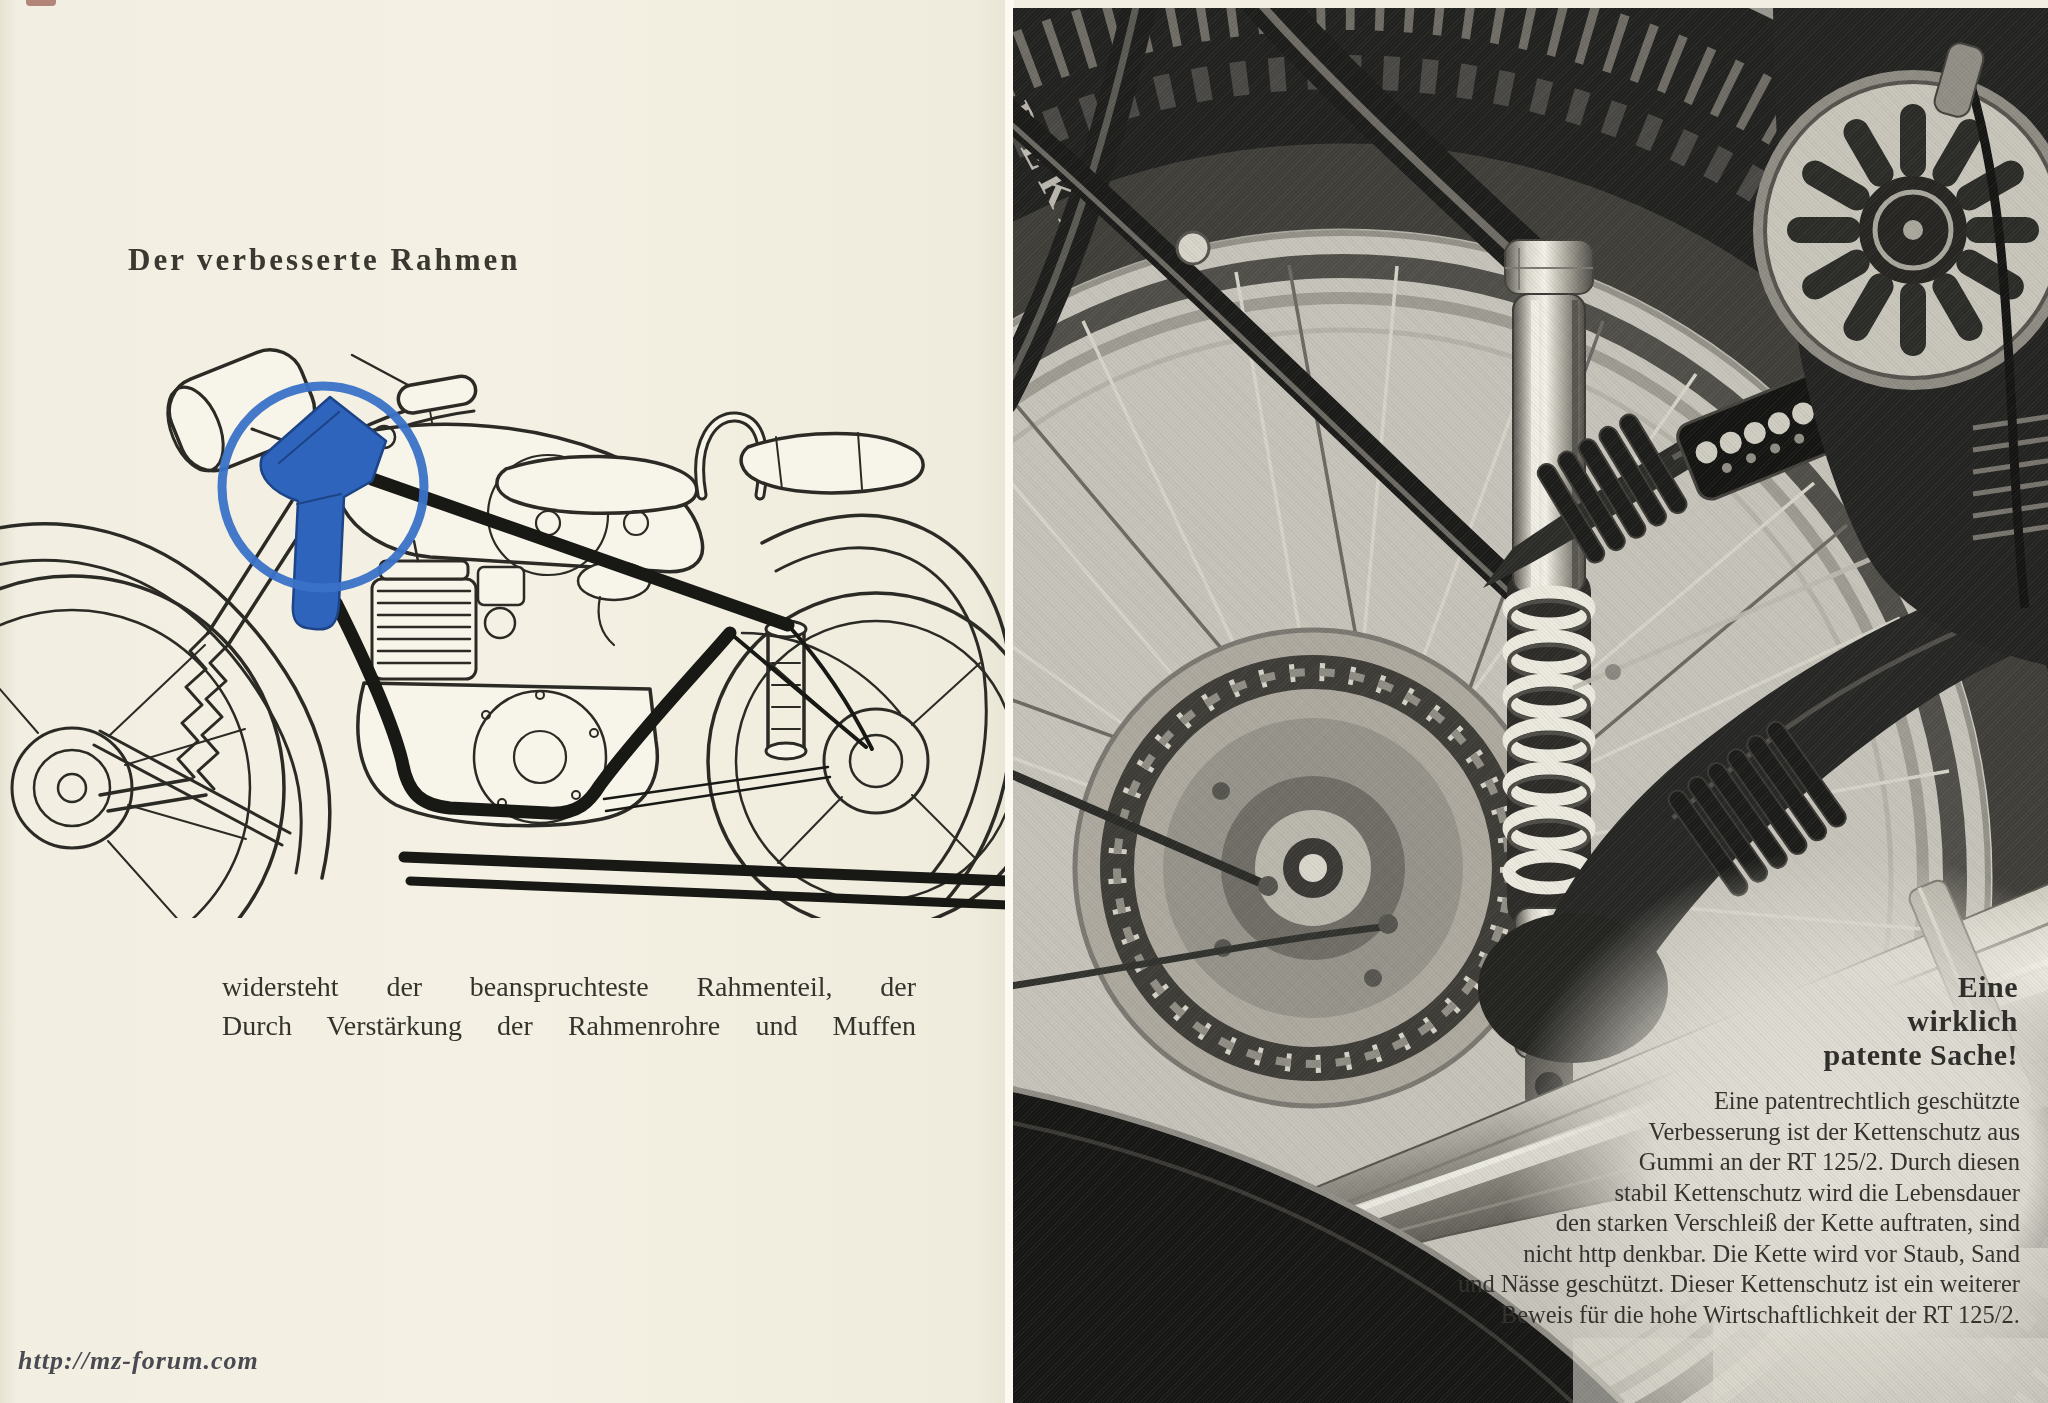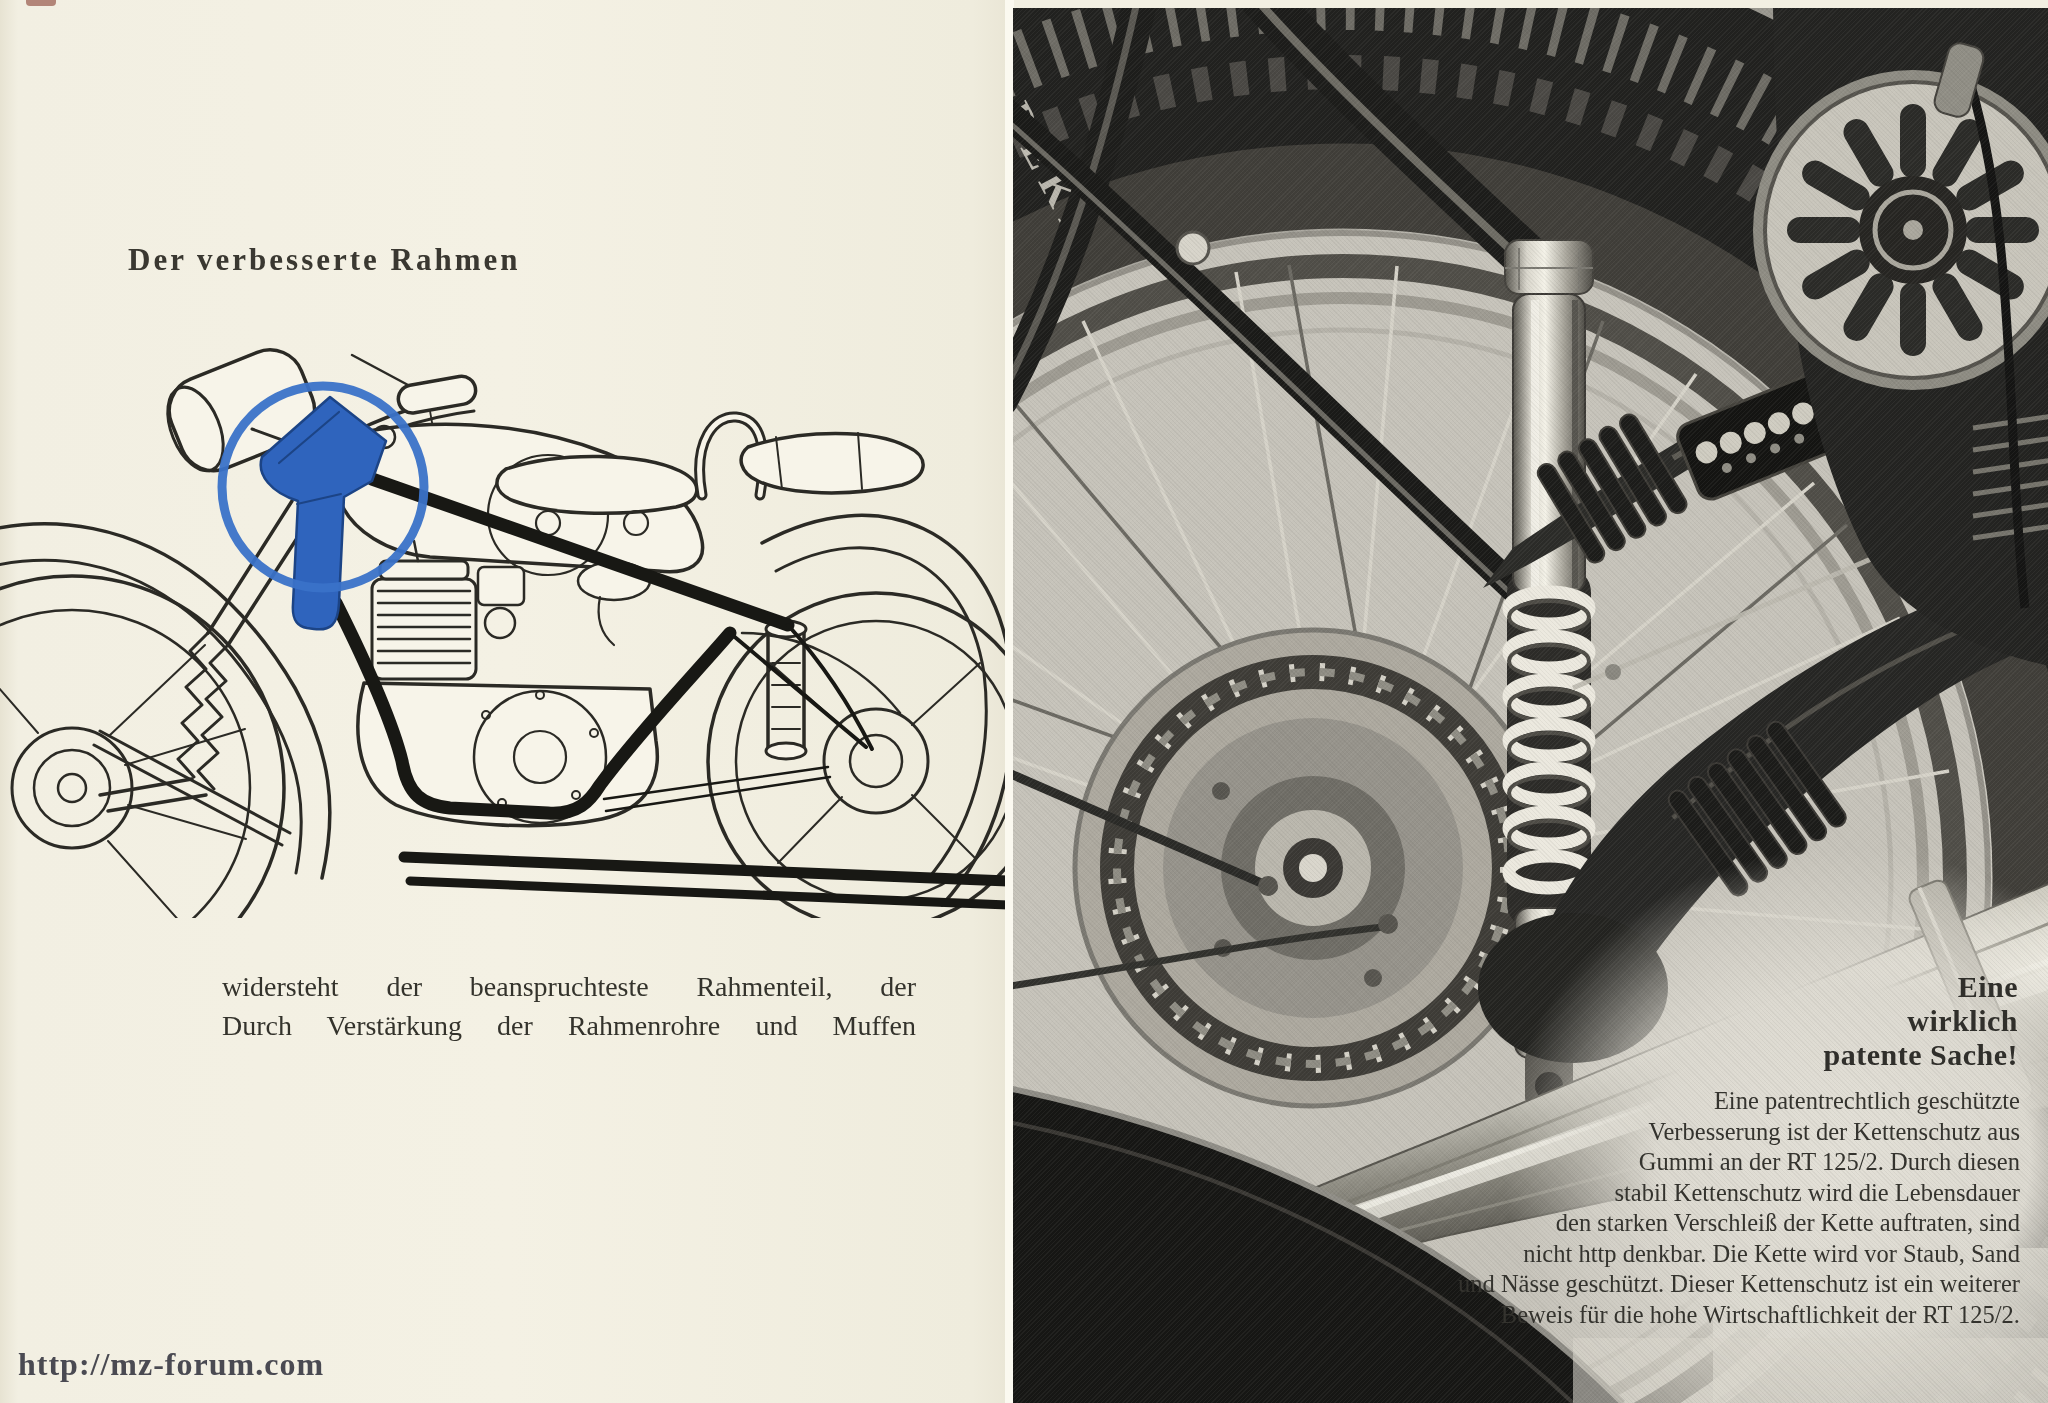--- a/index.html
+++ b/index.html
@@ -9,21 +9,21 @@
   .page-left{position:absolute;left:0;top:0;width:1013px;height:1403px;
              background:linear-gradient(90deg,#e7e3d2 0,#f2efe2 18px,#f4f1e4 50%,#efecdd 96%,#e9e5d5 100%);}
   .corner-mark{position:absolute;left:26px;top:0;width:30px;height:6px;background:#7d2d20;opacity:.55;border-radius:0 0 4px 4px;}
   .page-title{position:absolute;left:112px;top:226px;margin:16px;font-size:31px;font-weight:600;
               letter-spacing:3px;color:#3a3831;white-space:nowrap;}
   .diagram{position:absolute;left:0;top:333px;width:1013px;height:585px;}
   .body-text{position:absolute;left:222px;top:968px;width:694px;font-size:28px;line-height:38.5px;color:#34332c;}
   .jline{text-align:justify;text-align-last:justify;white-space:nowrap;}
   .slogan{position:absolute;left:512px;top:1162px;font-size:33px;font-weight:700;
           letter-spacing:3px;word-spacing:8px;color:#34332c;white-space:nowrap;}
-  .watermark{position:absolute;left:18px;top:1346px;font-size:32px;font-weight:700;
+  .watermark{position:absolute;left:18px;top:1346px;font-size:26px;font-weight:700;font-style:italic;
              letter-spacing:1px;color:#4a4a52;white-space:nowrap;}
   
   .page-edge{position:absolute;left:1005px;top:0;width:9px;height:1403px;background:#fbf9f0;}
   .page-right{position:absolute;left:1013px;top:8px;width:1035px;height:1395px;background:#ffffff;overflow:hidden;}
   .page-right svg{position:absolute;left:0;top:0;}
   .grain{position:absolute;left:0;top:0;width:100%;height:100%;pointer-events:none;
          background:repeating-linear-gradient(45deg,rgba(25,25,22,.05) 0 1px,transparent 1px 3px),
                     repeating-linear-gradient(-45deg,rgba(250,248,240,.05) 0 1px,transparent 1px 3px);}
   .photo-heading{position:absolute;right:30px;top:962px;text-align:right;font-size:30px;font-weight:700;
                  line-height:34px;color:#302f2b;letter-spacing:.5px;}

